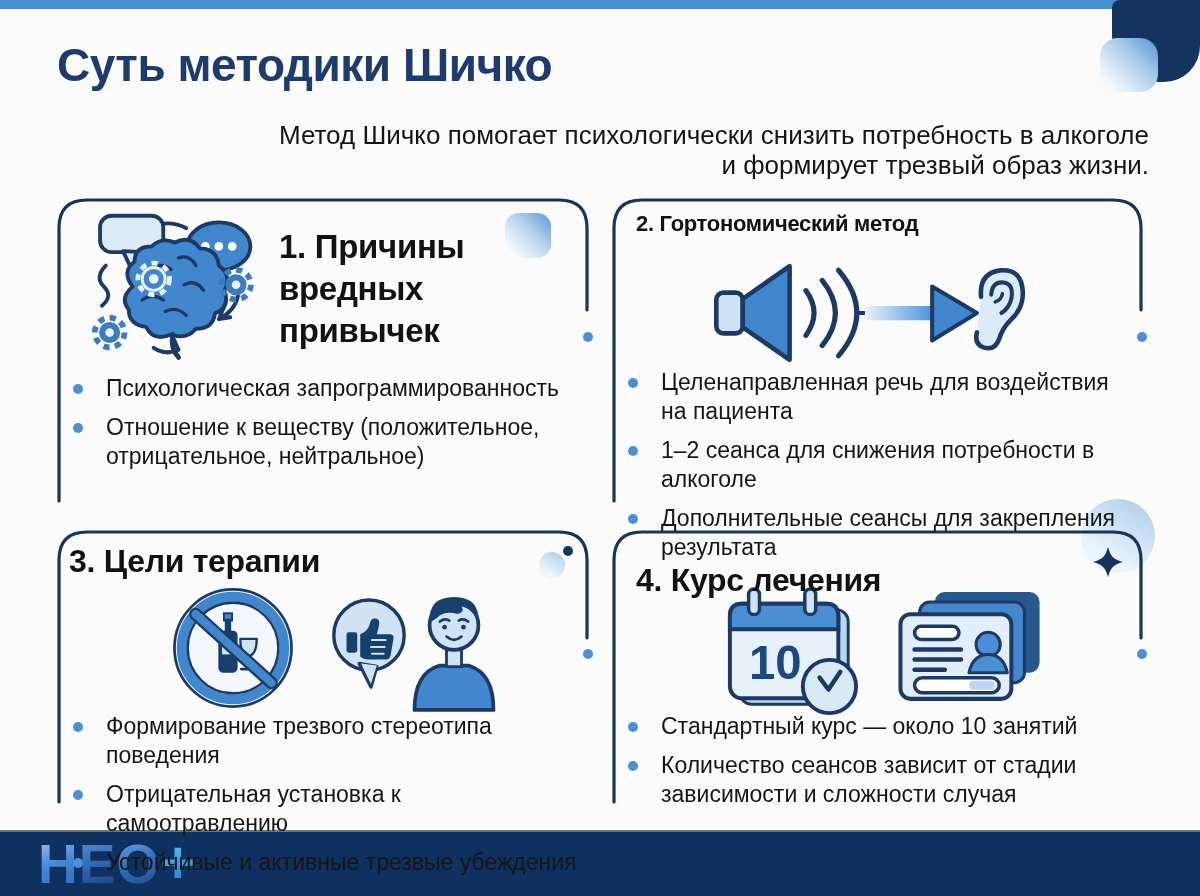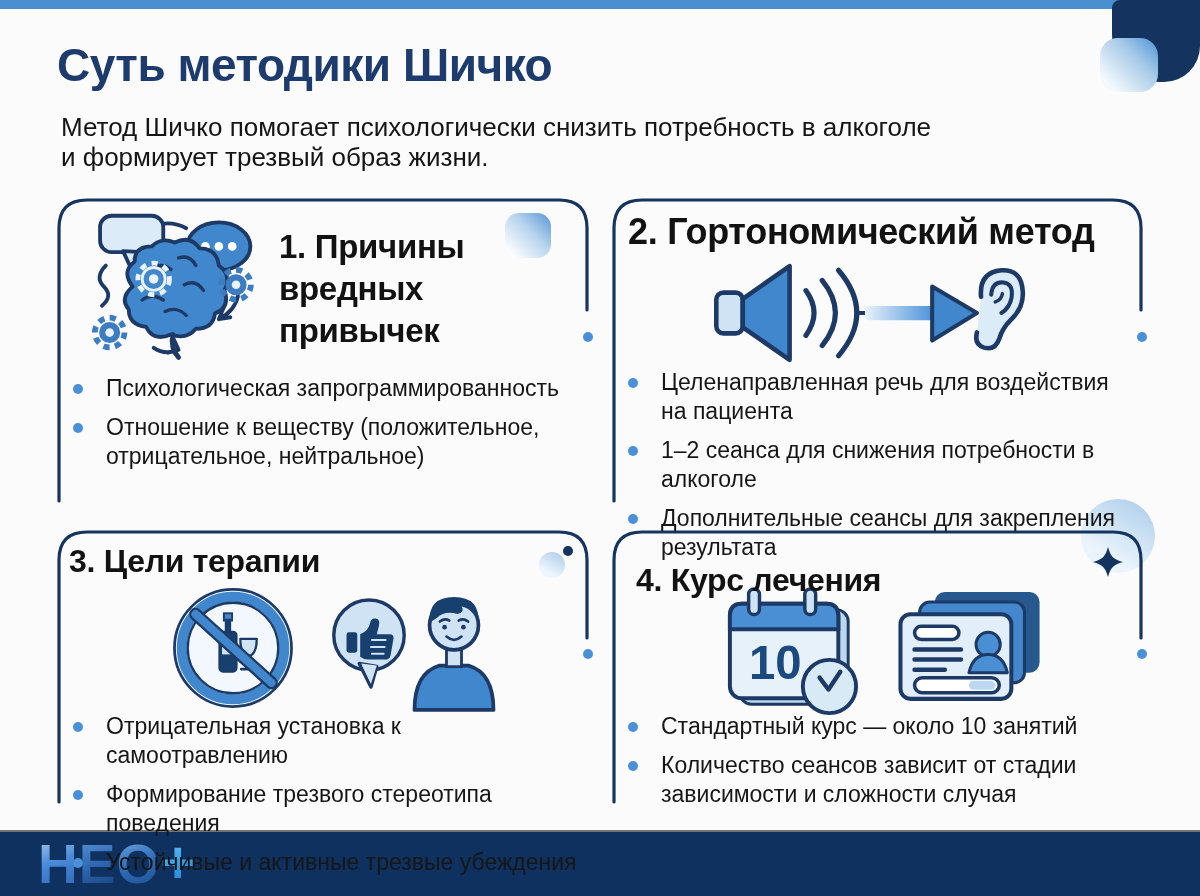--- a/index.html
+++ b/index.html
@@ -9,36 +9,36 @@
 
   
   .top-strip{left:0;top:0;width:1200px;height:9px;background:#4a8fd0;z-index:1;}
   .corner-blob{right:0;top:0;width:88px;height:82px;background:#14335f;
                border-radius:8px 0 36px 48px;z-index:2;}
   .corner-squircle{right:42px;top:38px;width:58px;height:54px;border-radius:18px;
     background:linear-gradient(225deg,#4d93d6 0%,#a9cbe9 38%,#f3f9fd 85%);z-index:3;}
 
   .page-title{left:57px;top:38px;width:900px;margin:0;font-size:46px;font-weight:800;
               color:#1d3b6d;letter-spacing:-.5px;}
-  .page-subtitle{left:57px;top:108px;width:1080px;margin:4px;font-size:26px;line-height:30px;
-                 color:#151515;font-weight:500;}
+  .page-subtitle{left:57px;top:108px;width:1080px;margin:12px;font-size:26px;line-height:30px;
+                 color:#151515;font-weight:500;text-align:right;}
   .page-subtitle span{display:block;}
 
   
   .card{position:absolute;}
   .card1{left:57px;top:198px;width:532px;height:317px;}
   .card2{left:612px;top:198px;width:531px;height:317px;}
   .card3{left:57px;top:530px;width:532px;height:282px;}
   .card4{left:612px;top:530px;width:531px;height:282px;}
   .card-border{position:absolute;left:0;top:0;width:100%;height:100%;z-index:2;pointer-events:none;}
   .card-border path{fill:none;stroke:#16355e;stroke-width:3.2;stroke-linecap:round;}
 
   .card h2{position:absolute;margin:0;font-weight:800;color:#121212;letter-spacing:-.3px;z-index:4;}
   .card1 h2{left:222px;top:28px;width:240px;font-size:33px;line-height:42px;}
-  .card2 h2{left:16px;top:13px;font-size:36px;}
+  .card2 h2{left:24px;top:13px;font-size:22px;}
   .card3 h2{left:12px;top:13px;font-size:32px;}
   .card4 h2{left:24px;top:13px;font-size:32px;margin-top:19px;}
 
   .bullets{position:absolute;left:16px;right:4px;margin:0;padding:0;list-style:none;z-index:4;}
   .card1 .bullets{top:176px;}
   .card2 .bullets{top:170px;}
   .card3 .bullets{top:182px;}
   .card4 .bullets{top:182px;}
   .bullets li{display:flex;gap:23px;margin-bottom:10px;font-size:23px;line-height:29px;
               color:#161616;font-weight:500;}
@@ -229,25 +229,25 @@
     <path d="M24 44 Q22 16 50 16 Q78 16 76 44 Q70 28 58 26 Q62 32 54 34 Q40 30 32 38 Q27 41 24 44 Z" fill="#17406f"></path>
     <circle cx="40" cy="48" r="2.5" fill="#1d3a66"></circle>
       <circle cx="60" cy="48" r="2.5" fill="#1d3a66"></circle>
     <path d="M35 42 q5 -4 10 -1 M55 41 q5 -3 10 1 M42 58 q8 7 16 0" stroke="#1d3a66" stroke-width="2.8" fill="none" stroke-linecap="round"></path>
   </svg>
 
   <h2>3. Цели терапии</h2>
   <ul class="bullets">
     <li>
         <span class="dot"></span>
+        <span>Формирование трезвого стереотипа поведения</span>
+      </li>
+    <li>
+        <span class="dot"></span>
         <span>Отрицательная установка к самоотравлению</span>
-      </li>
-    <li>
-        <span class="dot"></span>
-        <span>Формирование трезвого стереотипа поведения</span>
       </li>
     <li>
         <span class="dot"></span>
         <span>Устойчивые и активные трезвые убеждения</span>
       </li>
   </ul>
 </section>
 
 <section class="card card4 row2">
   <div class="c4-circle"></div>

